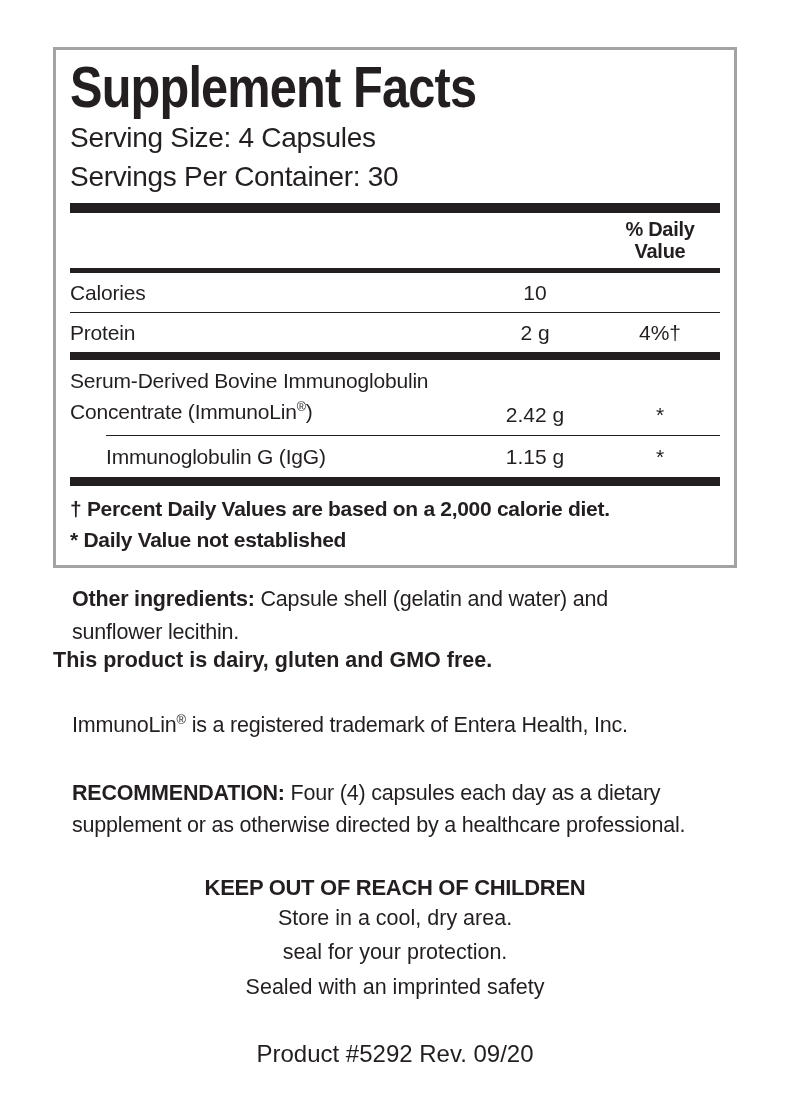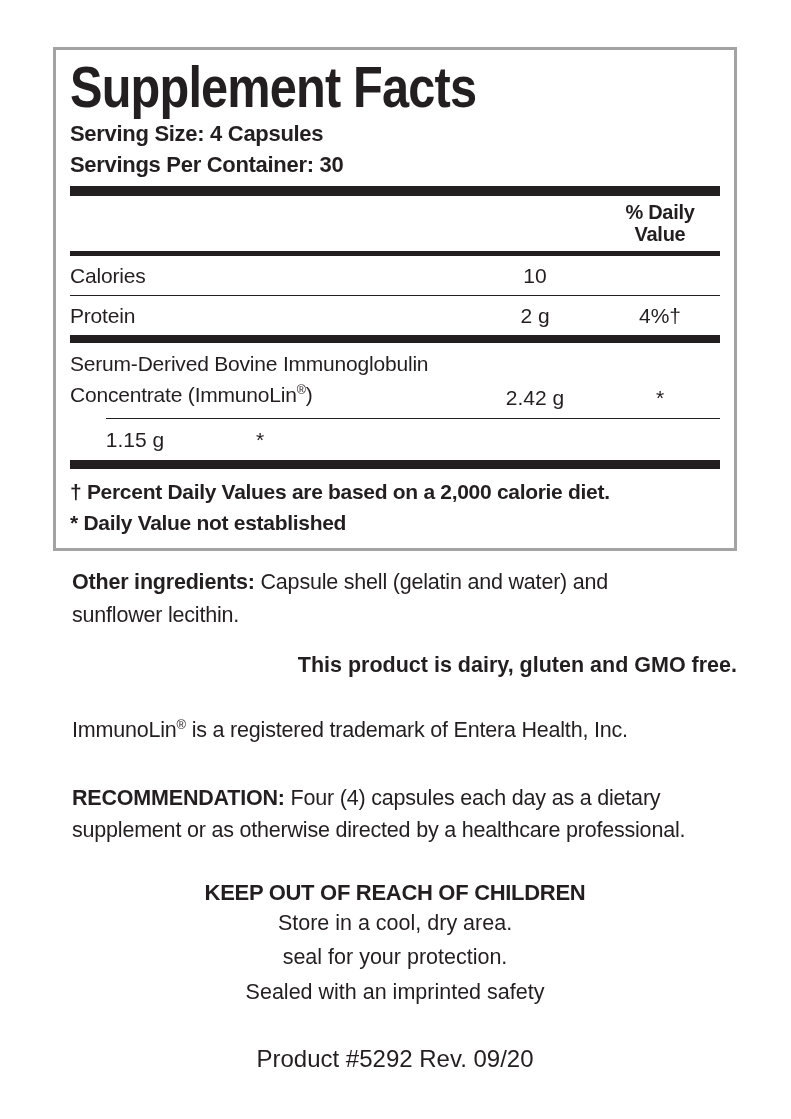--- a/index.html
+++ b/index.html
@@ -25,22 +25,22 @@
     font-weight: bold;
     font-size: 58px;
     line-height: 1.0;
     letter-spacing: -1px;
     white-space: nowrap;
     transform: scaleX(0.84);
     transform-origin: left center;
     margin-bottom: 2px;
   }
   .serving-line {
-    font-weight: bold;
-    font-size: 22px;
+    font-weight: normal;
+    font-size: 28px;
     line-height: 1.41;
     letter-spacing: -0.3px;
   }
   .bar { background: #231f20; width: 100%; }
   .bar.b10 { height: 10px; margin-top: 6px; }
   .bar.b5  { height: 5px; }
   .bar.b8  { height: 8px; }
   .bar.b9  { height: 9px; }
   .hline { border-top: 1px solid #231f20; height: 0; }
   .hline.indent { margin-left: 36px; }
@@ -63,21 +63,21 @@
   .sub-row .name { padding-left: 36px; }
 
   .footnotes { margin-top: 8px; font-weight: bold; font-size: 21px; line-height: 1.45; letter-spacing: -0.3px; }
 
   .reg { font-size: 60%; vertical-align: super; line-height: 0; }
 
   
   .sec { margin-left: 72px; width: 648px; font-size: 21.5px; line-height: 1.5; letter-spacing: -0.2px; }
   .oi { margin-top: 15px; max-width: 600px; }
   .bold { font-weight: bold; }
-  .claim { margin-top: 22px; margin-left: 53px; width: 684px; text-align: right; font-weight: bold; font-size: 21.5px; }
+  .claim { margin-left: 53px; width: 684px; text-align: left; font-weight: bold; font-size: 21.5px; }
   .tm  { margin-top: 36px; }
   .rec { margin-top: 36px; width: 666px; }
   .warn { margin-top: 33px; margin-left: 53px; width: 684px; text-align: center; }
   .warn-heading { font-weight: bold; font-size: 22px; letter-spacing: -0.3px; }
   .warn-line { font-size: 21.5px; line-height: 1.62; }
   .footer-line { margin-top: 35px; margin-left: 53px; width: 684px; text-align: center; font-size: 24px; }
 </style>
 </head>
 <body>
 
@@ -120,20 +120,21 @@
         <div>Serum-Derived Bovine Immunoglobulin</div>
         <div><span>Concentrate (ImmunoLin</span><span class="reg">®</span><span>)</span></div>
       </div>
       <div class="amount">2.42 g</div>
       <div class="dv">*</div>
     </div>
 
     <div class="hline indent"></div>
 
     <div class="trow sub-row">
+      <div class="name">Immunoglobulin G (IgG)</div>
       <div class="amount">1.15 g</div>
       <div class="dv">*</div>
     </div>
 
     <div class="bar b9"></div>
 
     <div class="footnotes">
       <div>† Percent Daily Values are based on a 2,000 calorie diet.</div>
       <div>* Daily Value not established</div>
     </div>

